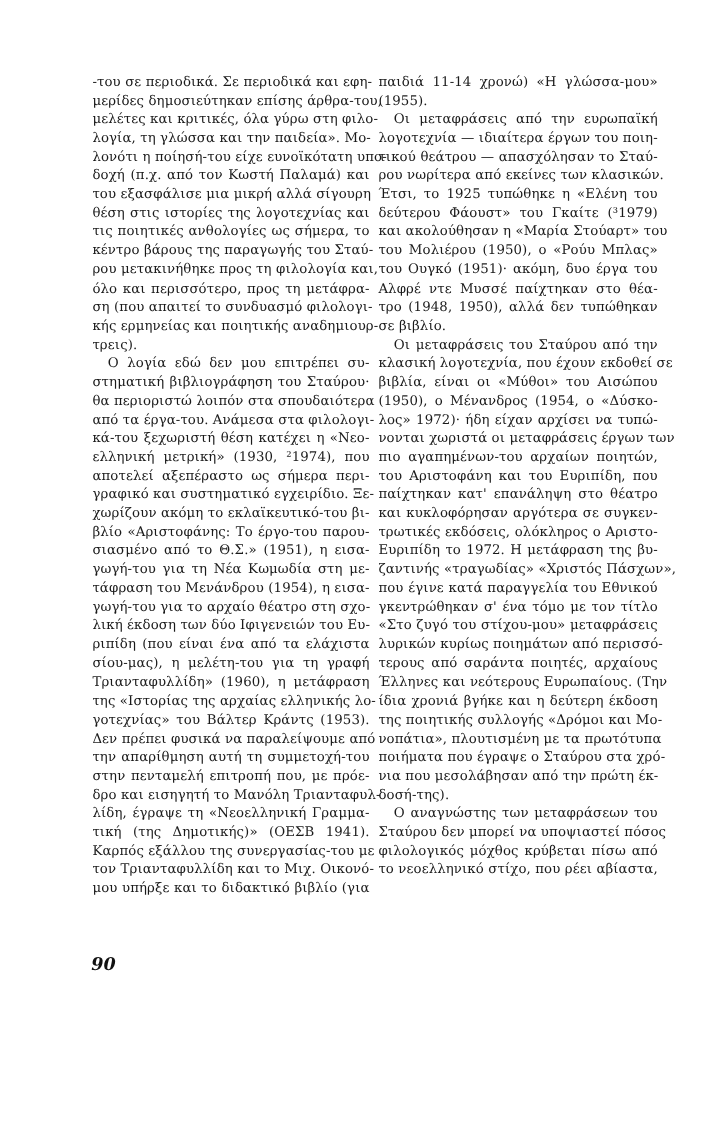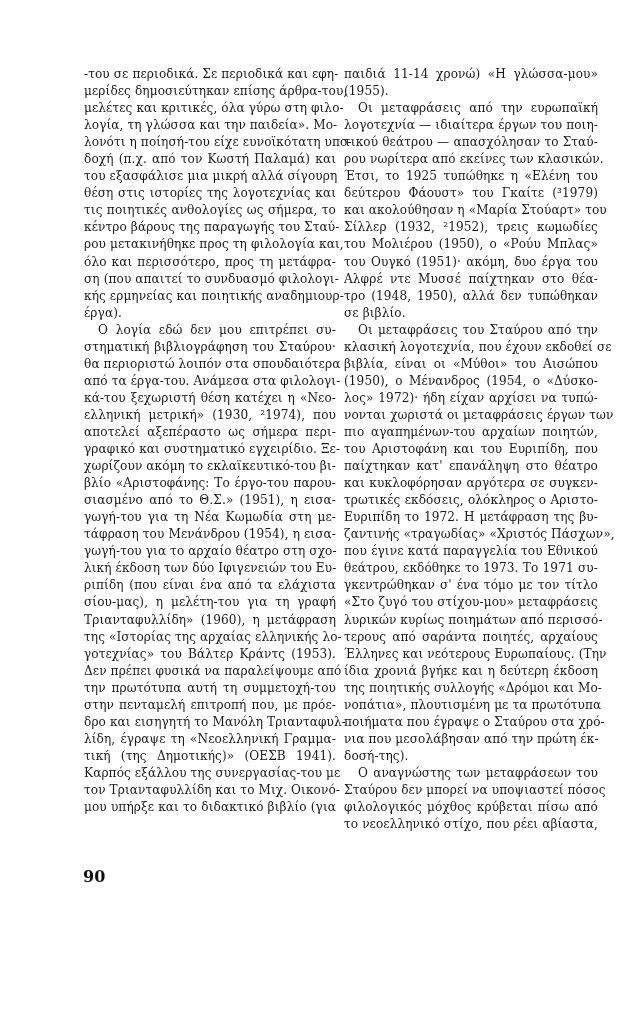--- a/index.html
+++ b/index.html
@@ -10,21 +10,21 @@
     font-family: "DejaVu Serif", serif; font-size: 12.1px; line-height: 17.05px;
     color: #1a1a1a; letter-spacing: 0.1px;
   }
   .col-left { left: 84px; }
   .col-right { left: 344px; width: 254px; }
   .line { display: block; white-space: nowrap; text-align: justify; text-align-last: justify; height: 17.05px; overflow: visible; }
   .line.last { text-align-last: left; }
   .line.indent { padding-left: 14px; }
   .page-number {
     position: absolute; left: 83px; top: 867px;
-    font-family: "DejaVu Serif", serif; font-weight: bold; 
+    font-family: "DejaVu Serif", serif; font-weight: bold; font-style: italic;
     font-size: 16px; color: #111;
   }
 </style>
 </head>
 <body>
 
 <div class="page">
   <div class="col col-left" id="col-left">
       <span class="line">-του σε περιοδικά. Σε περιοδικά και εφη-</span>
       <span class="line">μερίδες δημοσιεύτηκαν επίσης άρθρα-του,</span>
@@ -33,21 +33,21 @@
       <span class="line">λονότι η ποίησή-του είχε ευνοϊκότατη υπο-</span>
       <span class="line">δοχή (π.χ. από τον Κωστή Παλαμά) και</span>
       <span class="line">του εξασφάλισε μια μικρή αλλά σίγουρη</span>
       <span class="line">θέση στις ιστορίες της λογοτεχνίας και</span>
       <span class="line">τις ποιητικές ανθολογίες ως σήμερα, το</span>
       <span class="line">κέντρο βάρους της παραγωγής του Σταύ-</span>
       <span class="line">ρου μετακινήθηκε προς τη φιλολογία και,</span>
       <span class="line">όλο και περισσότερο, προς τη μετάφρα-</span>
       <span class="line">ση (που απαιτεί το συνδυασμό φιλολογι-</span>
       <span class="line">κής ερμηνείας και ποιητικής αναδημιουρ-</span>
-      <span class="line last">έργα).</span>
+      <span class="line last">τρεις).</span>
       <span class="line indent">Ο λογία εδώ δεν μου επιτρέπει συ-</span>
       <span class="line">στηματική βιβλιογράφηση του Σταύρου·</span>
       <span class="line">θα περιοριστώ λοιπόν στα σπουδαιότερα</span>
       <span class="line">από τα έργα-του. Ανάμεσα στα φιλολογι-</span>
       <span class="line">κά-του ξεχωριστή θέση κατέχει η «Νεο-</span>
       <span class="line">ελληνική μετρική» (1930, ²1974), που</span>
       <span class="line">αποτελεί αξεπέραστο ως σήμερα περι-</span>
       <span class="line">γραφικό και συστηματικό εγχειρίδιο. Ξε-</span>
       <span class="line">χωρίζουν ακόμη το εκλαϊκευτικό-του βι-</span>
       <span class="line">βλίο «Αριστοφάνης: Το έργο-του παρου-</span>
@@ -55,60 +55,58 @@
       <span class="line">γωγή-του για τη Νέα Κωμωδία στη με-</span>
       <span class="line">τάφραση του Μενάνδρου (1954), η εισα-</span>
       <span class="line">γωγή-του για το αρχαίο θέατρο στη σχο-</span>
       <span class="line">λική έκδοση των δύο Ιφιγενειών του Ευ-</span>
       <span class="line">ριπίδη (που είναι ένα από τα ελάχιστα</span>
       <span class="line">σίου-μας), η μελέτη-του για τη γραφή</span>
       <span class="line">Τριανταφυλλίδη» (1960), η μετάφραση</span>
       <span class="line">της «Ιστορίας της αρχαίας ελληνικής λο-</span>
       <span class="line">γοτεχνίας» του Βάλτερ Κράντς (1953).</span>
       <span class="line">Δεν πρέπει φυσικά να παραλείψουμε από</span>
-      <span class="line">την πρωτότυπα αυτή τη συμμετοχή-του</span>
+      <span class="line">την απαρίθμηση αυτή τη συμμετοχή-του</span>
       <span class="line">στην πενταμελή επιτροπή που, με πρόε-</span>
       <span class="line">δρο και εισηγητή το Μανόλη Τριανταφυλ-</span>
       <span class="line">λίδη, έγραψε τη «Νεοελληνική Γραμμα-</span>
       <span class="line">τική (της Δημοτικής)» (ΟΕΣΒ 1941).</span>
       <span class="line">Καρπός εξάλλου της συνεργασίας-του με</span>
       <span class="line">τον Τριανταφυλλίδη και το Μιχ. Οικονό-</span>
       <span class="line">μου υπήρξε και το διδακτικό βιβλίο (για</span>
     </div>
   <div class="col col-right" id="col-right">
       <span class="line">παιδιά 11-14 χρονώ) «Η γλώσσα-μου»</span>
       <span class="line last">(1955).</span>
       <span class="line indent">Οι μεταφράσεις από την ευρωπαϊκή</span>
       <span class="line">λογοτεχνία — ιδιαίτερα έργων του ποιη-</span>
       <span class="line">τικού θεάτρου — απασχόλησαν το Σταύ-</span>
       <span class="line">ρου νωρίτερα από εκείνες των κλασικών.</span>
       <span class="line">Έτσι, το 1925 τυπώθηκε η «Ελένη του</span>
       <span class="line">δεύτερου Φάουστ» του Γκαίτε (³1979)</span>
       <span class="line">και ακολούθησαν η «Μαρία Στούαρτ» του</span>
-      <span class="line">Σίλλερ (1932, ²1952), τρεις κωμωδίες</span>
       <span class="line">του Μολιέρου (1950), ο «Ρούυ Μπλας»</span>
       <span class="line">του Ουγκό (1951)· ακόμη, δυο έργα του</span>
       <span class="line">Αλφρέ ντε Μυσσέ παίχτηκαν στο θέα-</span>
       <span class="line">τρο (1948, 1950), αλλά δεν τυπώθηκαν</span>
       <span class="line last">σε βιβλίο.</span>
       <span class="line indent">Οι μεταφράσεις του Σταύρου από την</span>
       <span class="line">κλασική λογοτεχνία, που έχουν εκδοθεί σε</span>
       <span class="line">βιβλία, είναι οι «Μύθοι» του Αισώπου</span>
       <span class="line">(1950), ο Μένανδρος (1954, ο «Δύσκο-</span>
       <span class="line">λος» 1972)· ήδη είχαν αρχίσει να τυπώ-</span>
       <span class="line">νονται χωριστά οι μεταφράσεις έργων των</span>
       <span class="line">πιο αγαπημένων-του αρχαίων ποιητών,</span>
       <span class="line">του Αριστοφάνη και του Ευριπίδη, που</span>
       <span class="line">παίχτηκαν κατ' επανάληψη στο θέατρο</span>
       <span class="line">και κυκλοφόρησαν αργότερα σε συγκεν-</span>
       <span class="line">τρωτικές εκδόσεις, ολόκληρος ο Αριστο-</span>
       <span class="line">Ευριπίδη το 1972. Η μετάφραση της βυ-</span>
       <span class="line">ζαντινής «τραγωδίας» «Χριστός Πάσχων»,</span>
       <span class="line">που έγινε κατά παραγγελία του Εθνικού</span>
-      <span class="line">θεάτρου, εκδόθηκε το 1973. Το 1971 συ-</span>
       <span class="line">γκεντρώθηκαν σ' ένα τόμο με τον τίτλο</span>
       <span class="line">«Στο ζυγό του στίχου-μου» μεταφράσεις</span>
       <span class="line">λυρικών κυρίως ποιημάτων από περισσό-</span>
       <span class="line">τερους από σαράντα ποιητές, αρχαίους</span>
       <span class="line">Έλληνες και νεότερους Ευρωπαίους. (Την</span>
       <span class="line">ίδια χρονιά βγήκε και η δεύτερη έκδοση</span>
       <span class="line">της ποιητικής συλλογής «Δρόμοι και Μο-</span>
       <span class="line">νοπάτια», πλουτισμένη με τα πρωτότυπα</span>
       <span class="line">ποιήματα που έγραψε ο Σταύρου στα χρό-</span>
       <span class="line">νια που μεσολάβησαν από την πρώτη έκ-</span>

